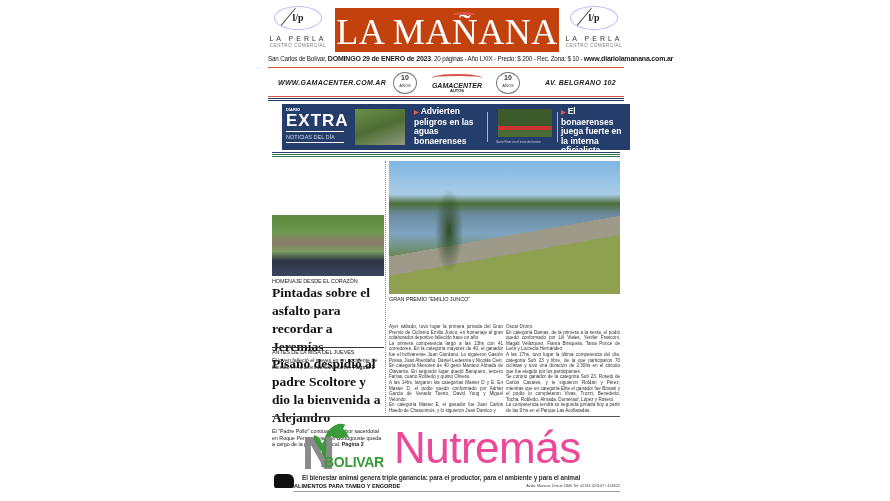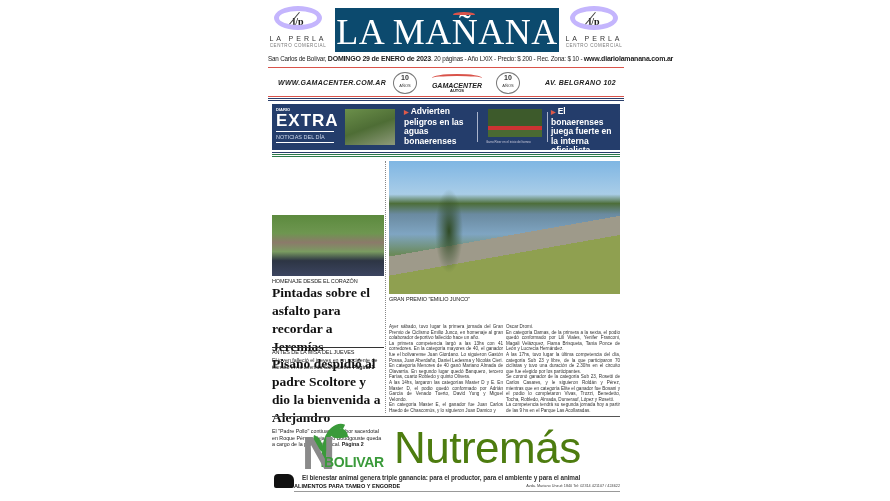--- a/index.html
+++ b/index.html
@@ -6,26 +6,26 @@
   html, body { width: 890px; height: 501px; background: #ffffff; overflow: hidden; }
   body { font-family: "Liberation Sans", sans-serif; color: #111; position: relative; }
 
   .page { position: absolute; left: 268px; top: 0; width: 356px; height: 501px; background: #fff; }
 
   
   .mast { position: absolute; left: 0; top: 4px; width: 356px; height: 50px; }
   .lp { position: absolute; top: 2px; width: 60px; text-align: center; }
   .lp.left { left: 0; }
   .lp.right { right: 0; }
-  .lp-circle { width: 48px; height: 24px; border: 5px solid #c4b5fd; border-radius: 50%; margin: 0 auto; position: relative;
+  .lp-circle { width: 48px; height: 24px; border: 1px solid #c4b5fd; border-radius: 50%; margin: 0 auto; position: relative;
     font-family: "Liberation Serif", serif; font-weight: bold; font-size: 10px; line-height: 22px; color: #222; overflow: hidden; }
   .lp-circle::after { content: ""; position: absolute; left: 11px; top: -2px; width: 1px; height: 28px; background: #444; transform: rotate(40deg); }
   .lp-name { font-size: 7px; letter-spacing: 3px; color: #333; margin-top: 5px; }
   .lp-sub { font-size: 4.5px; letter-spacing: 0.6px; color: #777; margin-top: 1px; }
-  .brand { position: absolute; left: 67px; top: 4px; width: 224px; height: 44px; background: #0c4a6e; color: #fff;
+  .brand { position: absolute; left: 67px; top: 4px; width: 224px; height: 44px; background: #c2410c; color: #fff;
     font-family: "Liberation Serif", serif; font-size: 36px; text-align: center; line-height: 48px; letter-spacing: 0.5px; }
   .brand .tilde { position: absolute; left: 118px; top: 4px; width: 22px; height: 5px; border-top: 3px solid #d9534a; border-radius: 50%; }
 
   .dateline { position: absolute; left: 0; top: 55px; width: 356px; font-family: "Liberation Sans Narrow", "Liberation Sans", sans-serif;
     font-size: 6.3px; color: #222; text-align: center; white-space: nowrap; letter-spacing: -0.2px; }
   .dateline b { font-weight: bold; font-size: 7px; }
   .red-rule { position: absolute; left: 0; top: 67px; width: 356px; height: 1px; background: #d9534a; }
 
   
   .gama { position: absolute; left: 0; top: 70px; width: 356px; height: 26px; }
@@ -37,21 +37,21 @@
   .laurel.l1 { left: 125px; }
   .laurel.l2 { left: 228px; }
   .gama-logo { position: absolute; left: 158px; top: 4px; width: 62px; height: 20px; text-align: center; }
   .gama-logo .car { height: 8px; border-top: 2px solid #d9534a; border-radius: 50% 50% 0 0; margin: 0 6px; }
   .gama-logo .name { font-size: 7px; font-weight: bold; font-style: italic; color: #222; line-height: 7px; }
   .gama-logo .autos { font-size: 4px; font-weight: bold; line-height: 4px; }
   .stripes-a { position: absolute; left: 0; top: 96px; width: 356px; height: 6px;
     background: linear-gradient(#d9534a 0 1px, #fff 1px 2px, #2b3f6b 2px 3px, #fff 3px 4px, #2b3f6b 4px 5px, #fff 5px); }
 
   
-  .extra { position: absolute; left: 4px; top: 104px; width: 348px; height: 46px; background: #243d6b; color: #fff; }
+  .extra { position: absolute; left: 14px; top: 104px; width: 348px; height: 46px; background: #243d6b; color: #fff; }
   .extra-logo { position: absolute; left: 4px; top: 3px; width: 58px; }
   .extra-logo .diario { font-size: 4px; font-weight: bold; }
   .extra-logo .extra-word { font-size: 17px; font-weight: bold; letter-spacing: 1px; line-height: 17px; }
   .extra-logo .noticias { font-size: 5.5px; border-top: 1px solid #fff; border-bottom: 1px solid #fff; margin-top: 2px; padding: 2px 0; color: #cfd8ea; }
   .extra-img1 { position: absolute; left: 73px; top: 5px; width: 50px; height: 36px; background: linear-gradient(160deg, #6b8f4a, #4e6d35 50%, #8e9a7a); }
   .extra-head { position: absolute; font-size: 8.5px; font-weight: bold; line-height: 9.5px; }
   .extra-head.h1 { left: 132px; top: 3px; width: 70px; }
   .extra-head.h2 { left: 279px; top: 3px; width: 68px; }
   .bullet { color: #e05a4a; font-size: 6px; margin-right: 2px; }
   .vbar { position: absolute; top: 8px; width: 1px; height: 30px; background: #aab4cc; }
@@ -93,21 +93,21 @@
   .body-col.c1 { left: 121px; }
   .body-col.c2 { left: 238px; }
   .body-col p { margin-bottom: 0; }
   .bottom-rule { position: absolute; left: 4px; top: 416px; width: 348px; height: 1px; background: #555; }
 
   
   .ad { position: absolute; left: 4px; top: 420px; width: 348px; height: 76px; }
   .sprout { position: absolute; left: 38px; top: 3px; width: 40px; height: 44px; }
   .nletter { position: absolute; left: 30px; top: 10px; font-size: 46px; font-weight: bold; color: #8a8a8a; line-height: 46px; }
   .bolivar { position: absolute; left: 52px; top: 34px; font-size: 14px; font-weight: bold; color: #3a9a3a; letter-spacing: -0.3px; }
-  .nutremas { position: absolute; left: 122px; top: 4px; font-size: 44px; color: #4d7c0f; line-height: 48px; letter-spacing: -0.5px; }
+  .nutremas { position: absolute; left: 122px; top: 4px; font-size: 44px; color: #ec4899; line-height: 48px; letter-spacing: -0.5px; }
   .tagline { position: absolute; left: 30px; top: 54px; font-size: 6.4px; font-weight: bold; color: #333; white-space: nowrap; letter-spacing: -0.1px; }
   .cow { position: absolute; left: 2px; top: 54px; width: 20px; height: 14px; background: #111; border-radius: 4px 6px 2px 2px; }
   .alimentos { position: absolute; left: 22px; top: 63px; font-size: 5.6px; font-weight: bold; color: #111; }
   .address { position: absolute; right: 0; top: 64px; font-size: 3.8px; color: #444; }
   .ad-rule { position: absolute; left: 22px; top: 71px; width: 326px; height: 1px; background: #999; }
 </style>
 </head>
 <body>
 
 <div class="page">

